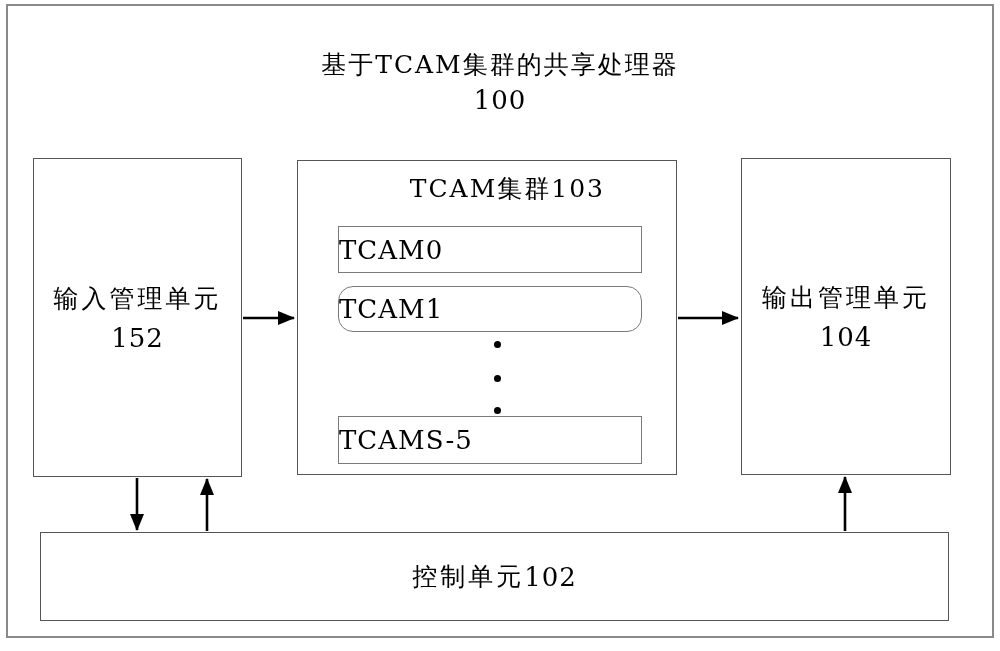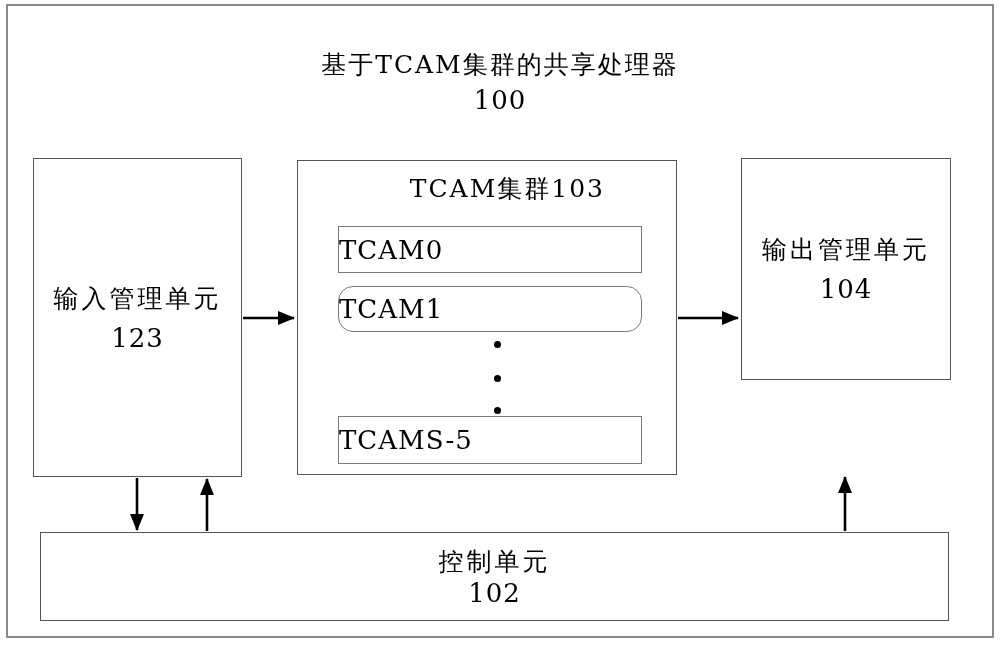--- a/index.html
+++ b/index.html
@@ -62,28 +62,27 @@
     letter-spacing: 3px;
     line-height: 40px;
     white-space: nowrap;
   }
   .unit-box .u-num {
     font-size: 26px;
     letter-spacing: 1px;
     line-height: 38px;
   }
   .input-box  { left: 33px;  top: 158px; width: 209px; height: 319px; }
-  .output-box { left: 741px; top: 158px; width: 210px; height: 222px; }
+  .output-box { left: 741px; top: 158px; width: 210px; height: 317px; }
   .control-box {
     left: 40px; top: 532px; width: 909px; height: 89px;
     position: absolute;
     border: 1.5px solid var(--box-border);
     background: var(--background);
     display: flex;
-    flex-direction: column;
     align-items: center;
     justify-content: center;
     text-align: center;
   }
   .control-box .u-label {
     font-size: 25px;
     letter-spacing: 3px;
     line-height: 32px;
     white-space: nowrap;
   }
@@ -149,21 +148,21 @@
 
   <div class="outer-frame"></div>
 
   <div class="figure-title">
     <div class="t-line">基于TCAM集群的共享处理器</div>
     <div class="t-num">100</div>
   </div>
 
   <div class="unit-box input-box">
     <div class="u-label">输入管理单元</div>
-    <div class="u-num">123</div>
+    <div class="u-num">152</div>
   </div>
 
   <div class="cluster-box"></div>
   <div class="cluster-title">TCAM集群103</div>
 
   <div class="tcam-box tcam-0">
     <span>TCAM0</span>
   </div>
   <div class="tcam-box tcam-1">
     <span>TCAM1</span>

